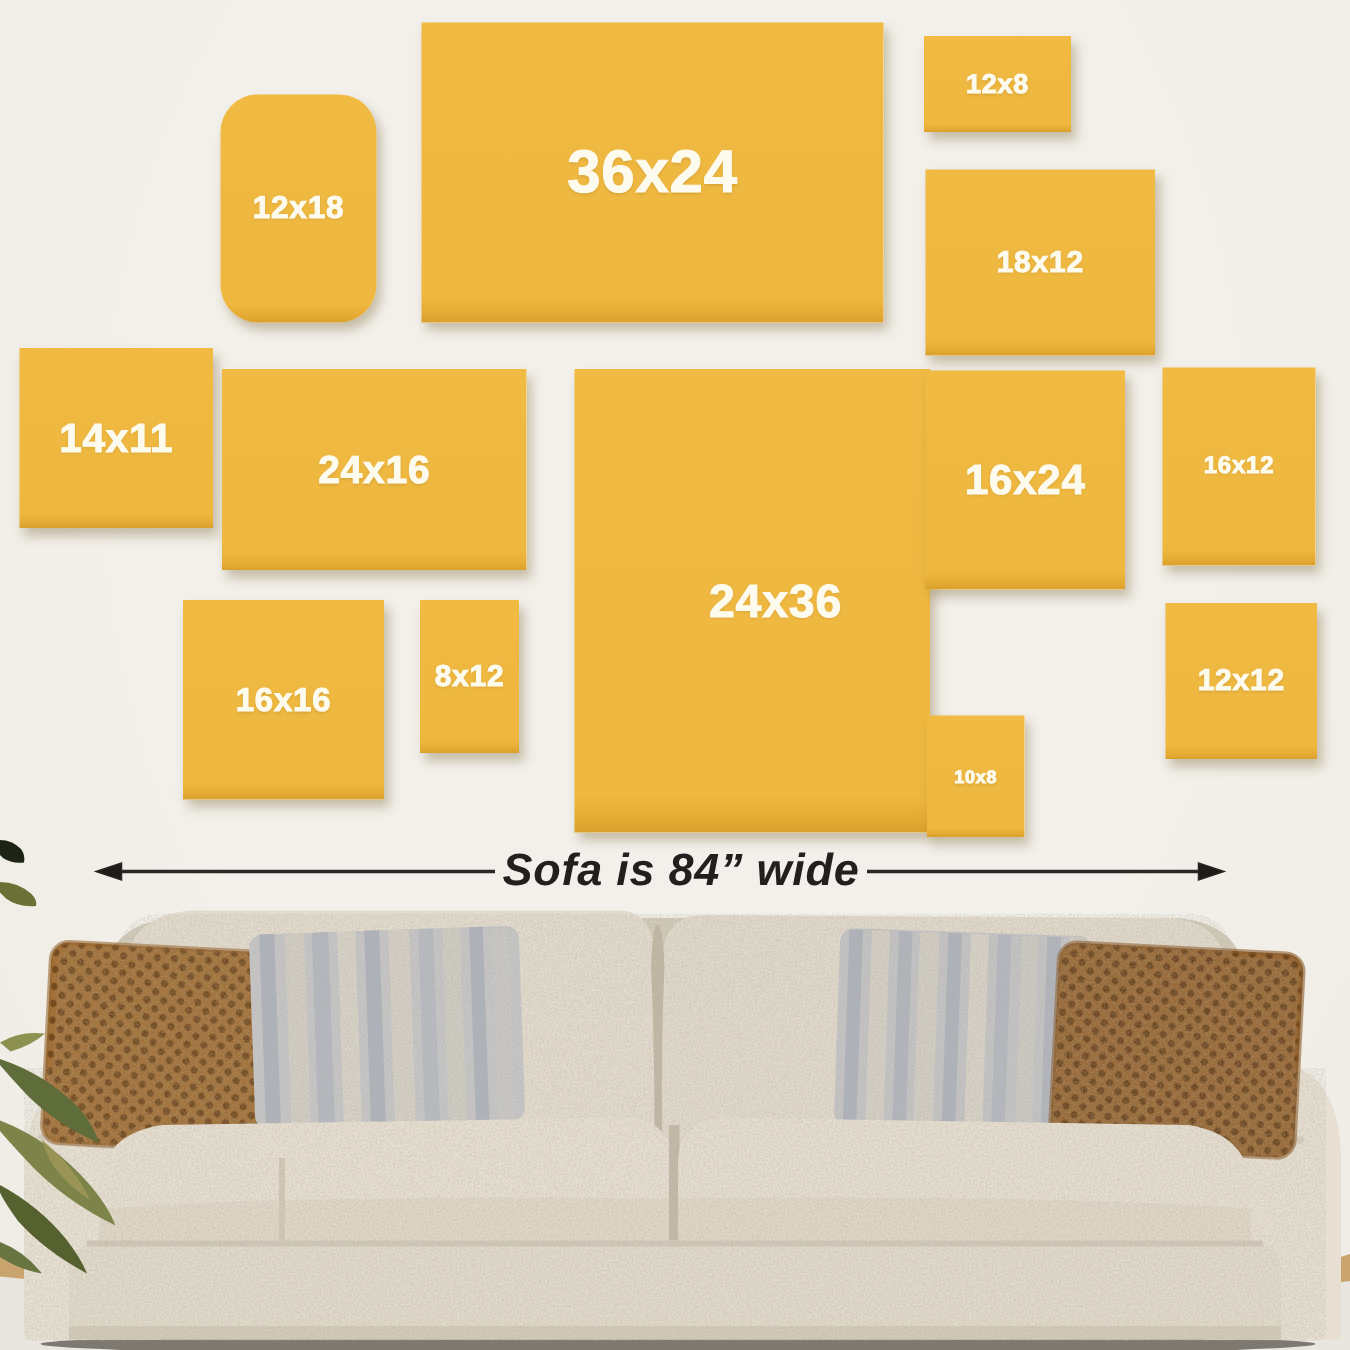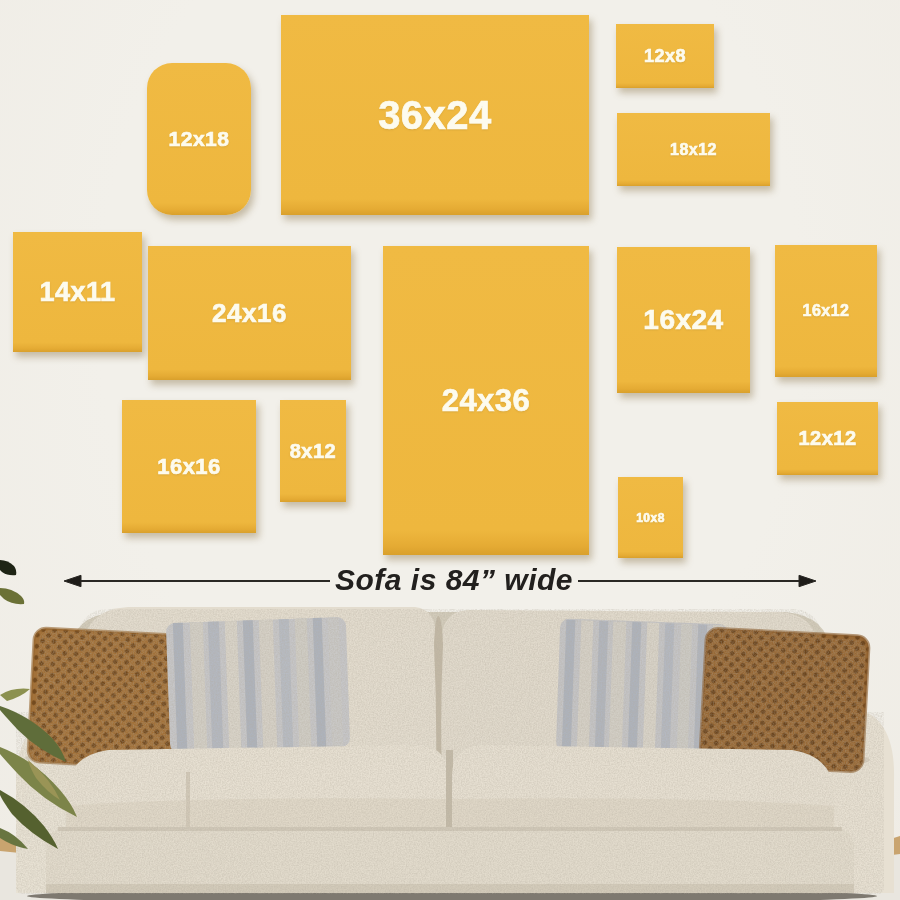--- a/index.html
+++ b/index.html
@@ -16,39 +16,39 @@
 <div id="stage">
 
   <div style="position:absolute;left:0;top:0;width:900px;height:900px;background:radial-gradient(ellipse at 50% 35%, #f2f0ea 55%, #efece5 100%);"></div>
 
   <div class="cv" style="left:147px;top:63px;width:104px;height:152px;font-size:21px;border-radius:25px;">12x18</div>
 
   <div class="cv" style="left:281px;top:15px;width:308px;height:200px;font-size:40px;">36x24</div>
 
   <div class="cv" style="left:616px;top:24px;width:98px;height:64px;font-size:18px;text-align:center;">12x8</div>
 
-  <div class="cv" style="left:617px;top:113px;width:153px;height:73px;font-size:16px;">18x12</div>
+  <div class="cv" style="left:617px;top:113px;width:153px;height:124px;font-size:20px;">18x12</div>
 
   <div class="cv" style="left:13px;top:232px;width:129px;height:120px;font-size:27px;">14x11</div>
 
   <div class="cv" style="left:148px;top:246px;width:203px;height:134px;font-size:26px;">24x16</div>
 
-  <div class="cv" style="left:383px;top:246px;width:206px;height:309px;font-size:31px;">24x36</div>
+  <div class="cv" style="left:383px;top:246px;width:206px;height:309px;font-size:31px;padding-left:31px;">24x36</div>
 
   <div class="cv" style="left:617px;top:247px;width:133px;height:146px;font-size:28px;">16x24</div>
 
   <div class="cv" style="left:775px;top:245px;width:102px;height:132px;font-size:16px;">16x12</div>
 
   <div class="cv" style="left:122px;top:400px;width:134px;height:133px;font-size:22px;">16x16</div>
 
   <div class="cv" style="left:280px;top:400px;width:66px;height:102px;font-size:20px;">8x12</div>
 
   <div class="cv" style="left:618px;top:477px;width:65px;height:81px;font-size:12px;">10x8</div>
 
-  <div class="cv" style="left:777px;top:402px;width:101px;height:73px;font-size:20px;text-align:center;">12x12</div>
+  <div class="cv" style="left:777px;top:402px;width:101px;height:104px;font-size:20px;text-align:center;">12x12</div>
 
   <svg width="900" height="900" viewBox="0 0 900 900">
     <defs>
       <clipPath id="sofaclip">
         <rect x="78" y="609" width="744" height="171" rx="28"></rect>
         <rect x="16" y="712" width="868" height="124"></rect>
         <rect x="36" y="634" width="164" height="130" rx="10" transform="rotate(3 117 700)"></rect>
         <rect x="172" y="622" width="174" height="126" rx="9" transform="rotate(-2 260 684)"></rect>
         <rect x="561" y="624" width="162" height="126" rx="9" transform="rotate(2 630 688)"></rect>
         <rect x="707" y="636" width="156" height="129" rx="10" transform="rotate(3 784 700)"></rect>

